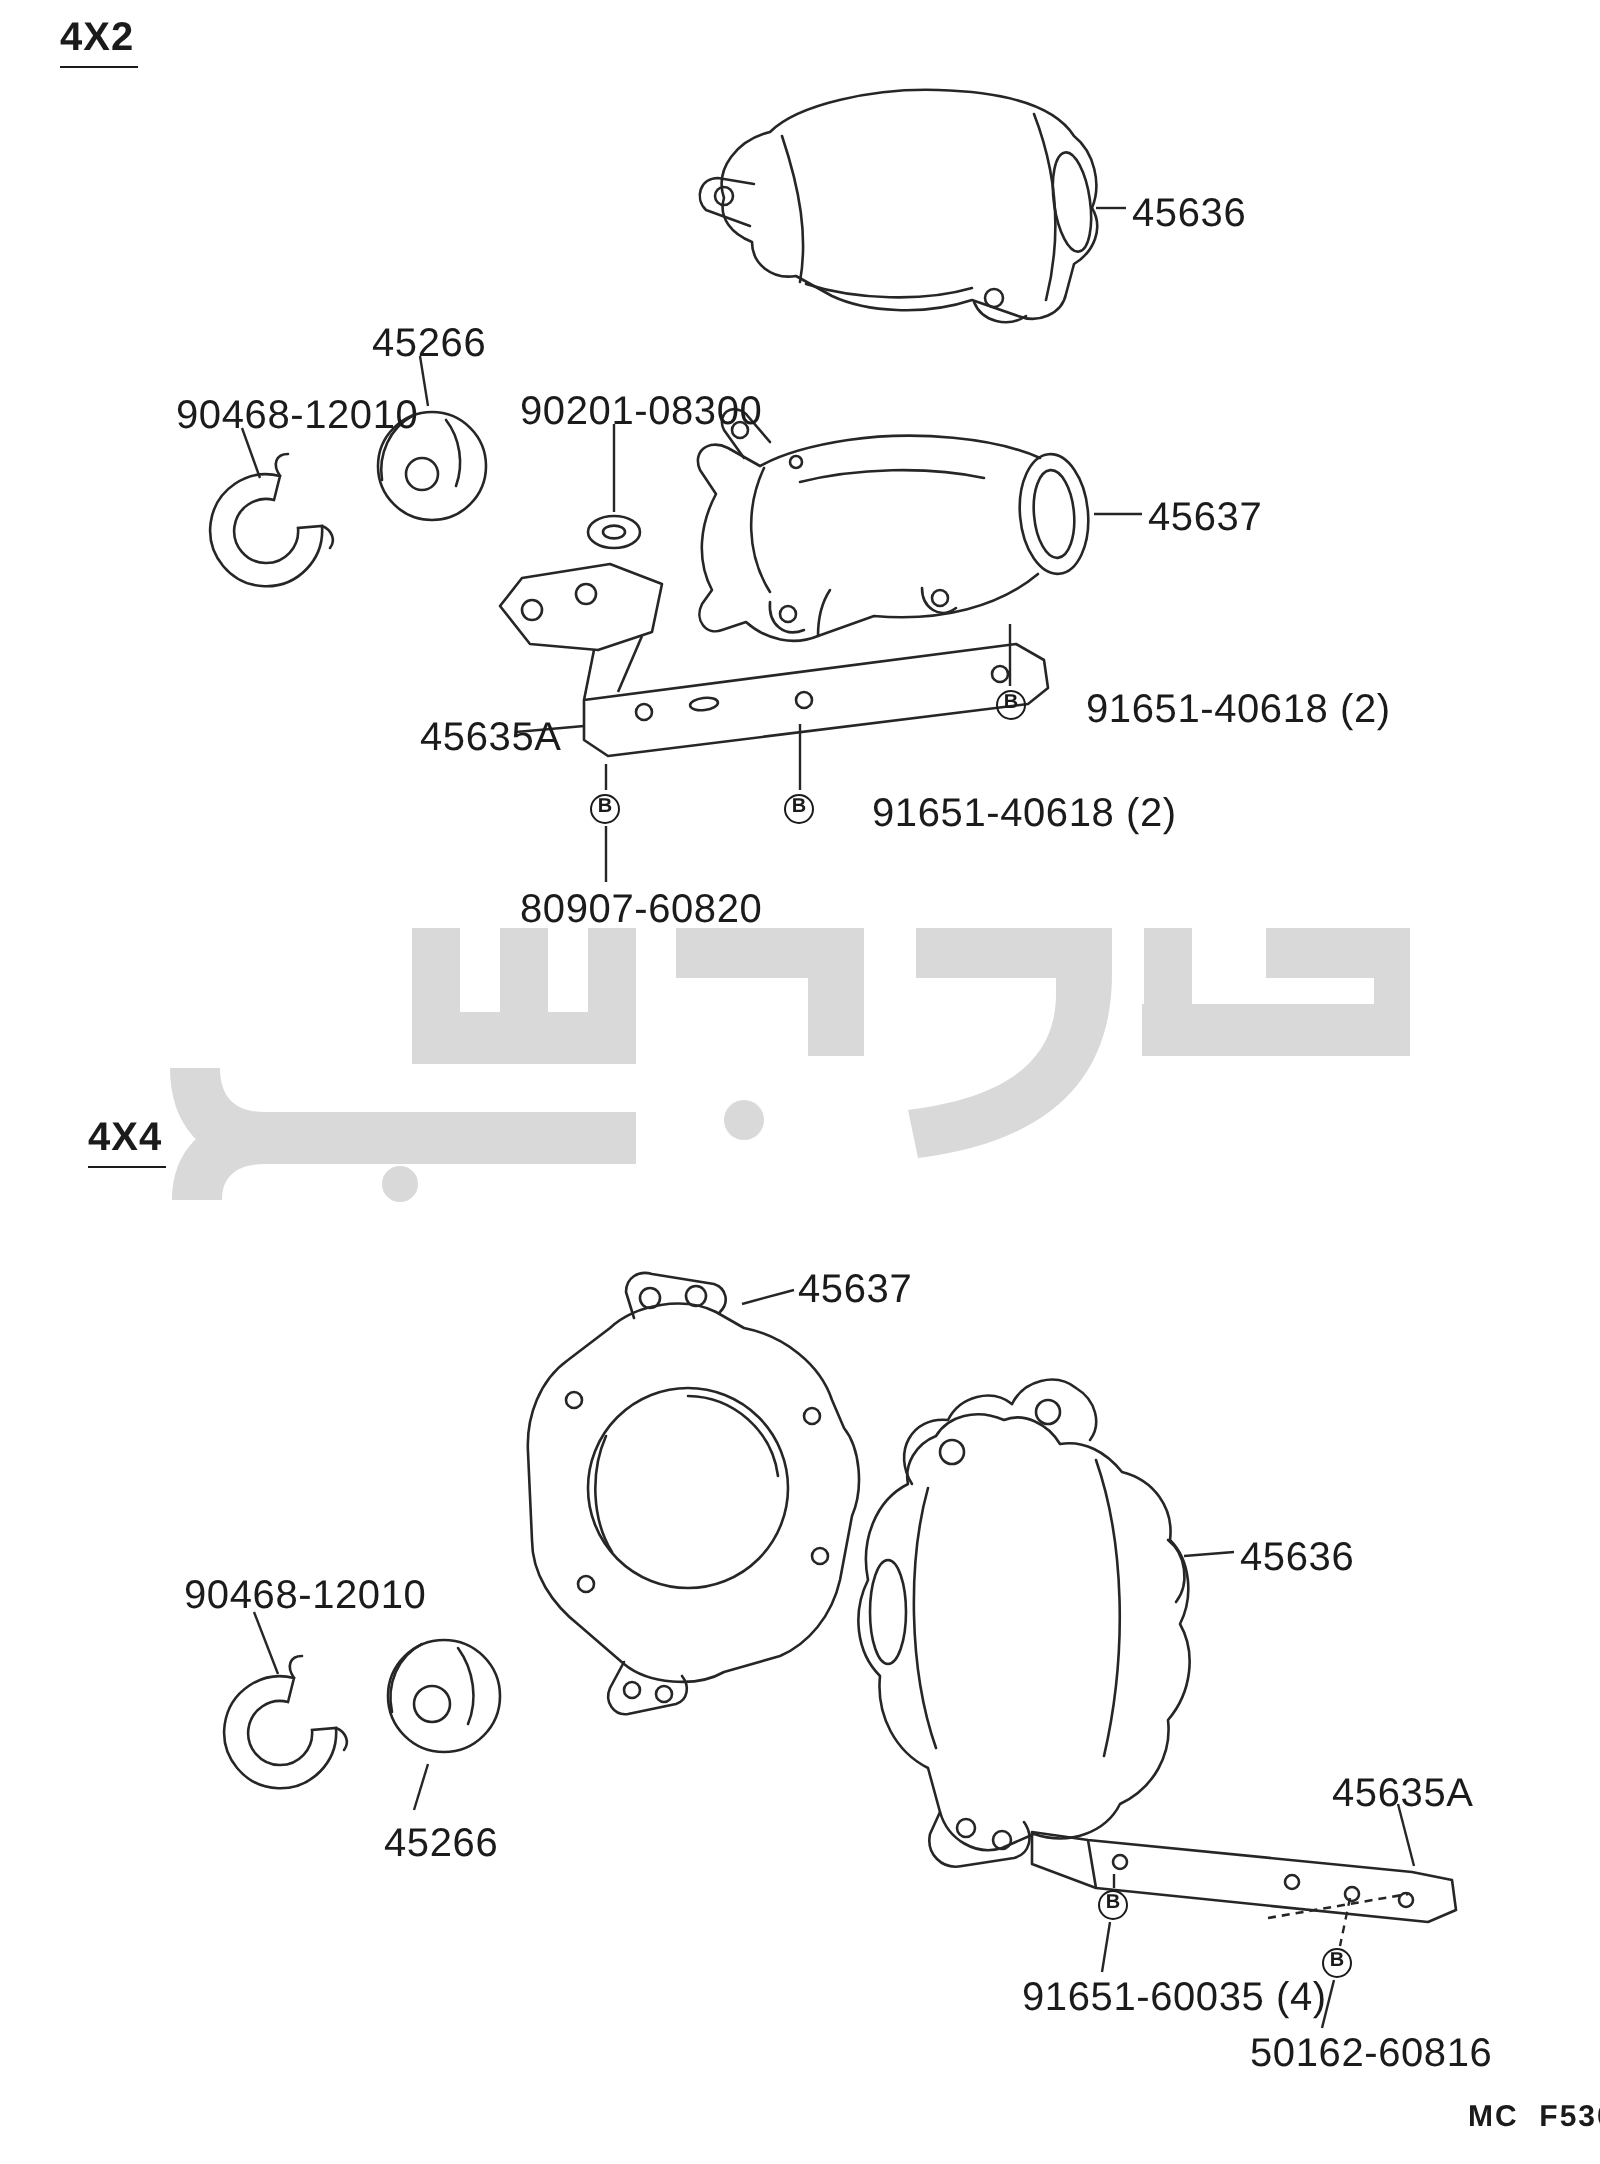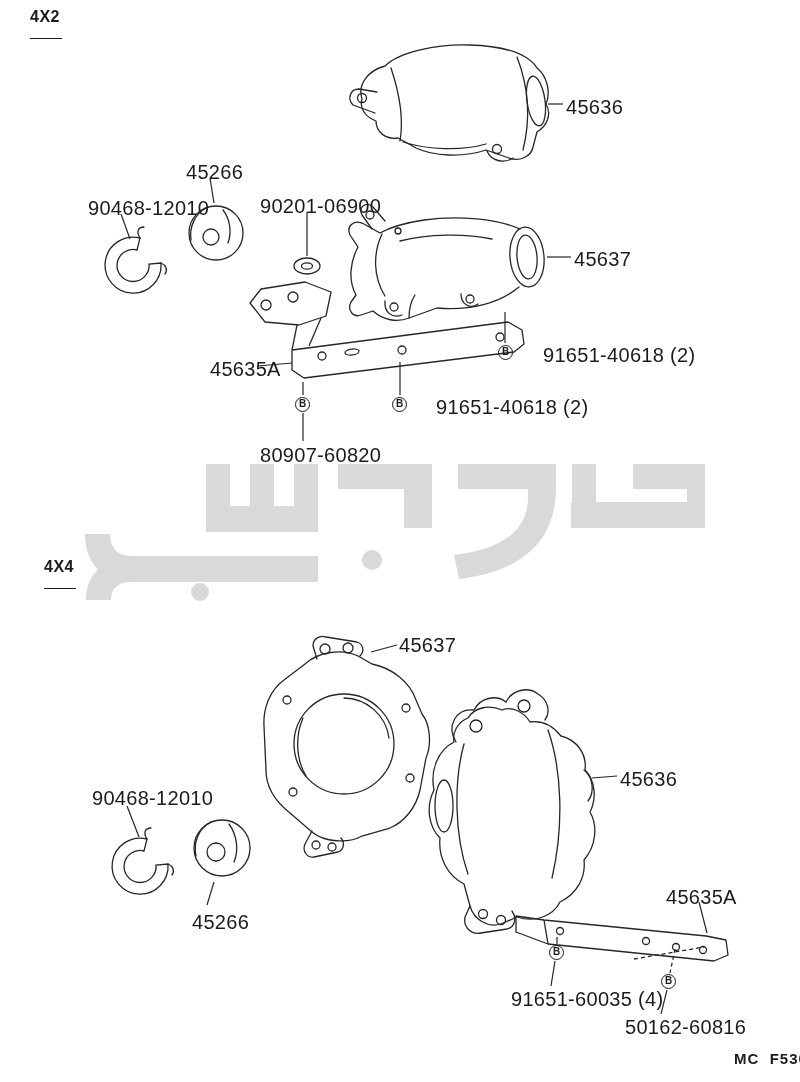--- a/index.html
+++ b/index.html
@@ -6,22 +6,22 @@
   .page{
     position:relative;width:800px;height:1082px;background:#ffffff;
     font-family:"Liberation Sans", sans-serif;color:#1b1b1b;overflow:hidden;
   }
   svg{position:absolute;left:0;top:0;}
   .lbl{
     position:absolute;font-size:20px;line-height:1.15;letter-spacing:.3px;
     white-space:pre;color:#1b1b1b;
   }
   .heading{
-    font-size:16px;font-weight:700;letter-spacing:.5px;
-    border-bottom:1.6px solid #1b1b1b;padding:0 2px 12px 0;
+    font-size:20px;font-weight:700;letter-spacing:.5px;
+    border-bottom:1.6px solid #1b1b1b;padding:0 2px 2px 0;
   }
   .bsym{
     position:absolute;width:15px;height:15px;border:1.4px solid #1b1b1b;
     border-radius:50%;box-sizing:border-box;
     font-size:10px;font-weight:700;line-height:12px;text-align:center;color:#1b1b1b;
   }
   .footer{position:absolute;font-size:15px;font-weight:700;letter-spacing:1px;white-space:pre;margin-left:40px;}
 </style>
 </head>
 <body>
@@ -181,21 +181,21 @@
     <path d="M667 990 L661 1014"></path>
   </g>
 
 </svg>
 
 <div class="lbl heading" style="left:30px;top:8px">4X2</div>
 
 <div class="lbl" style="left:566px;top:96px">45636</div>
 <div class="lbl" style="left:186px;top:161px">45266</div>
 <div class="lbl" style="left:88px;top:197px">90468-12010</div>
-<div class="lbl" style="left:260px;top:195px">90201-06900</div>
+<div class="lbl" style="left:260px;top:195px">90201-08300</div>
 <div class="lbl" style="left:574px;top:248px">45637</div>
 <div class="lbl" style="left:210px;top:358px">45635A</div>
 
 <div class="bsym" style="left:498px;top:345px">B</div>
 <div class="lbl" style="left:543px;top:344px">91651-40618 (2)</div>
 
 <div class="bsym" style="left:392px;top:397px">B</div>
 <div class="lbl" style="left:436px;top:396px">91651-40618 (2)</div>
 
 <div class="bsym" style="left:295px;top:397px">B</div>

